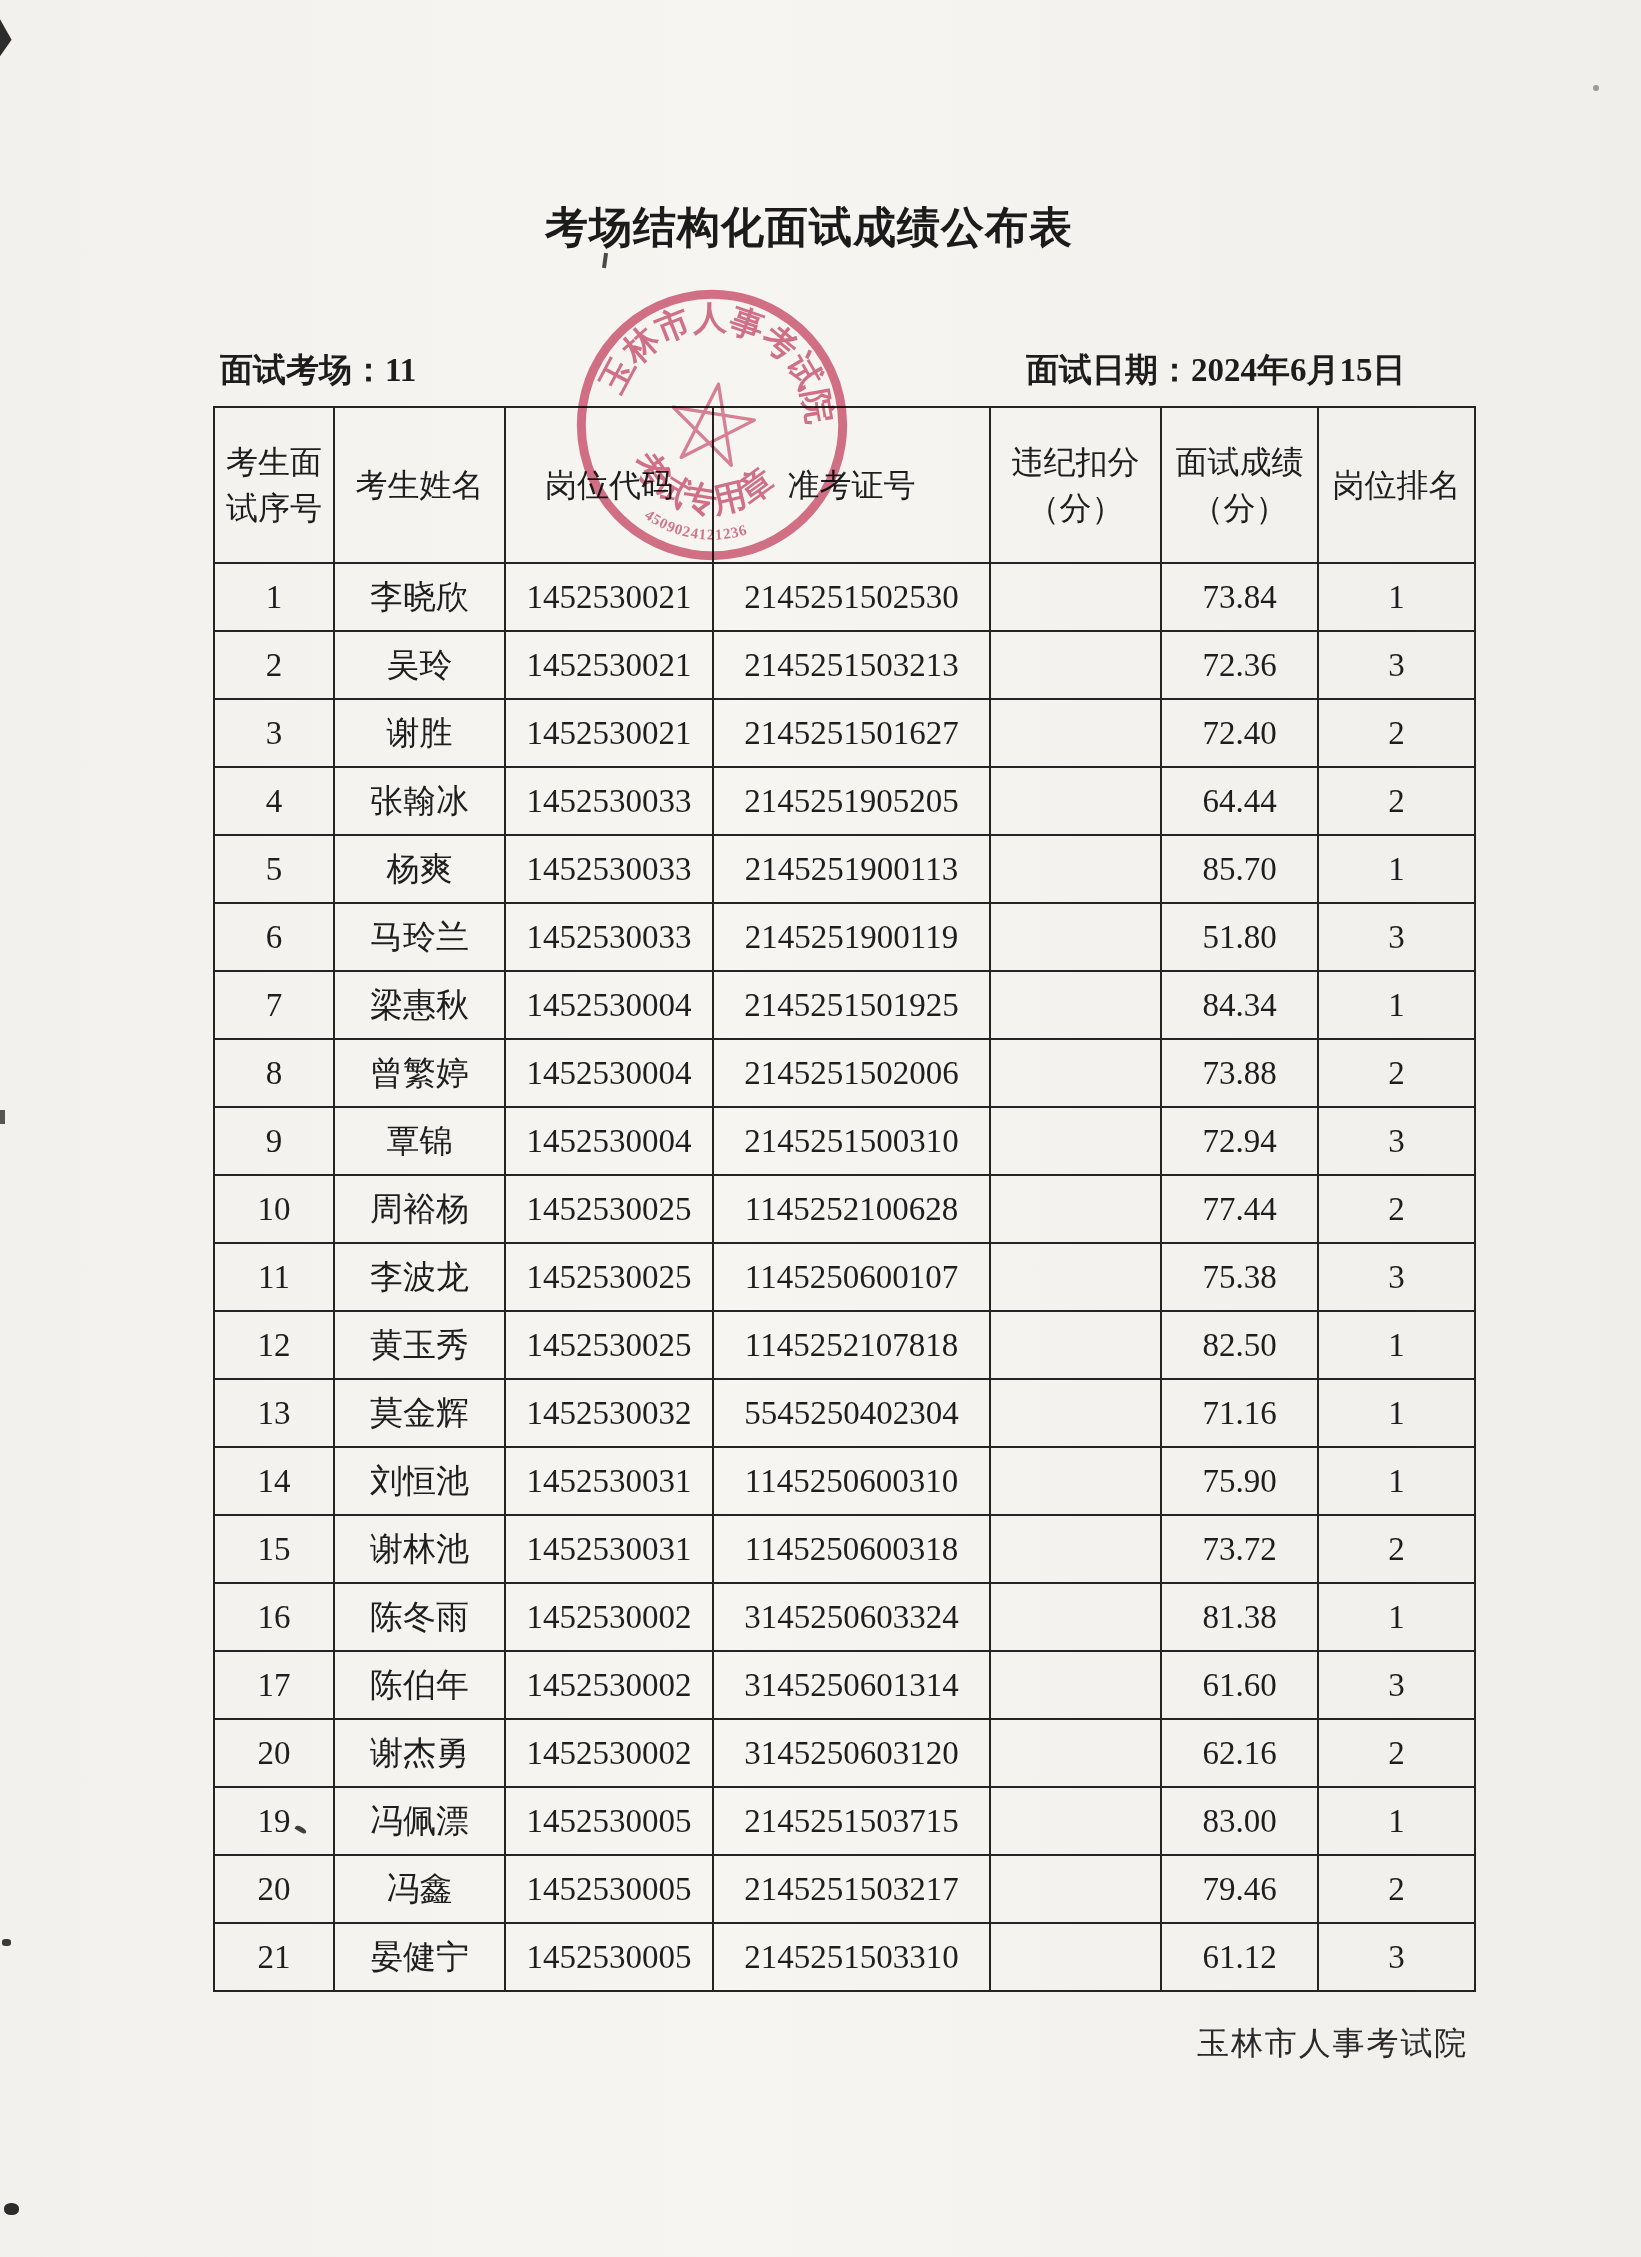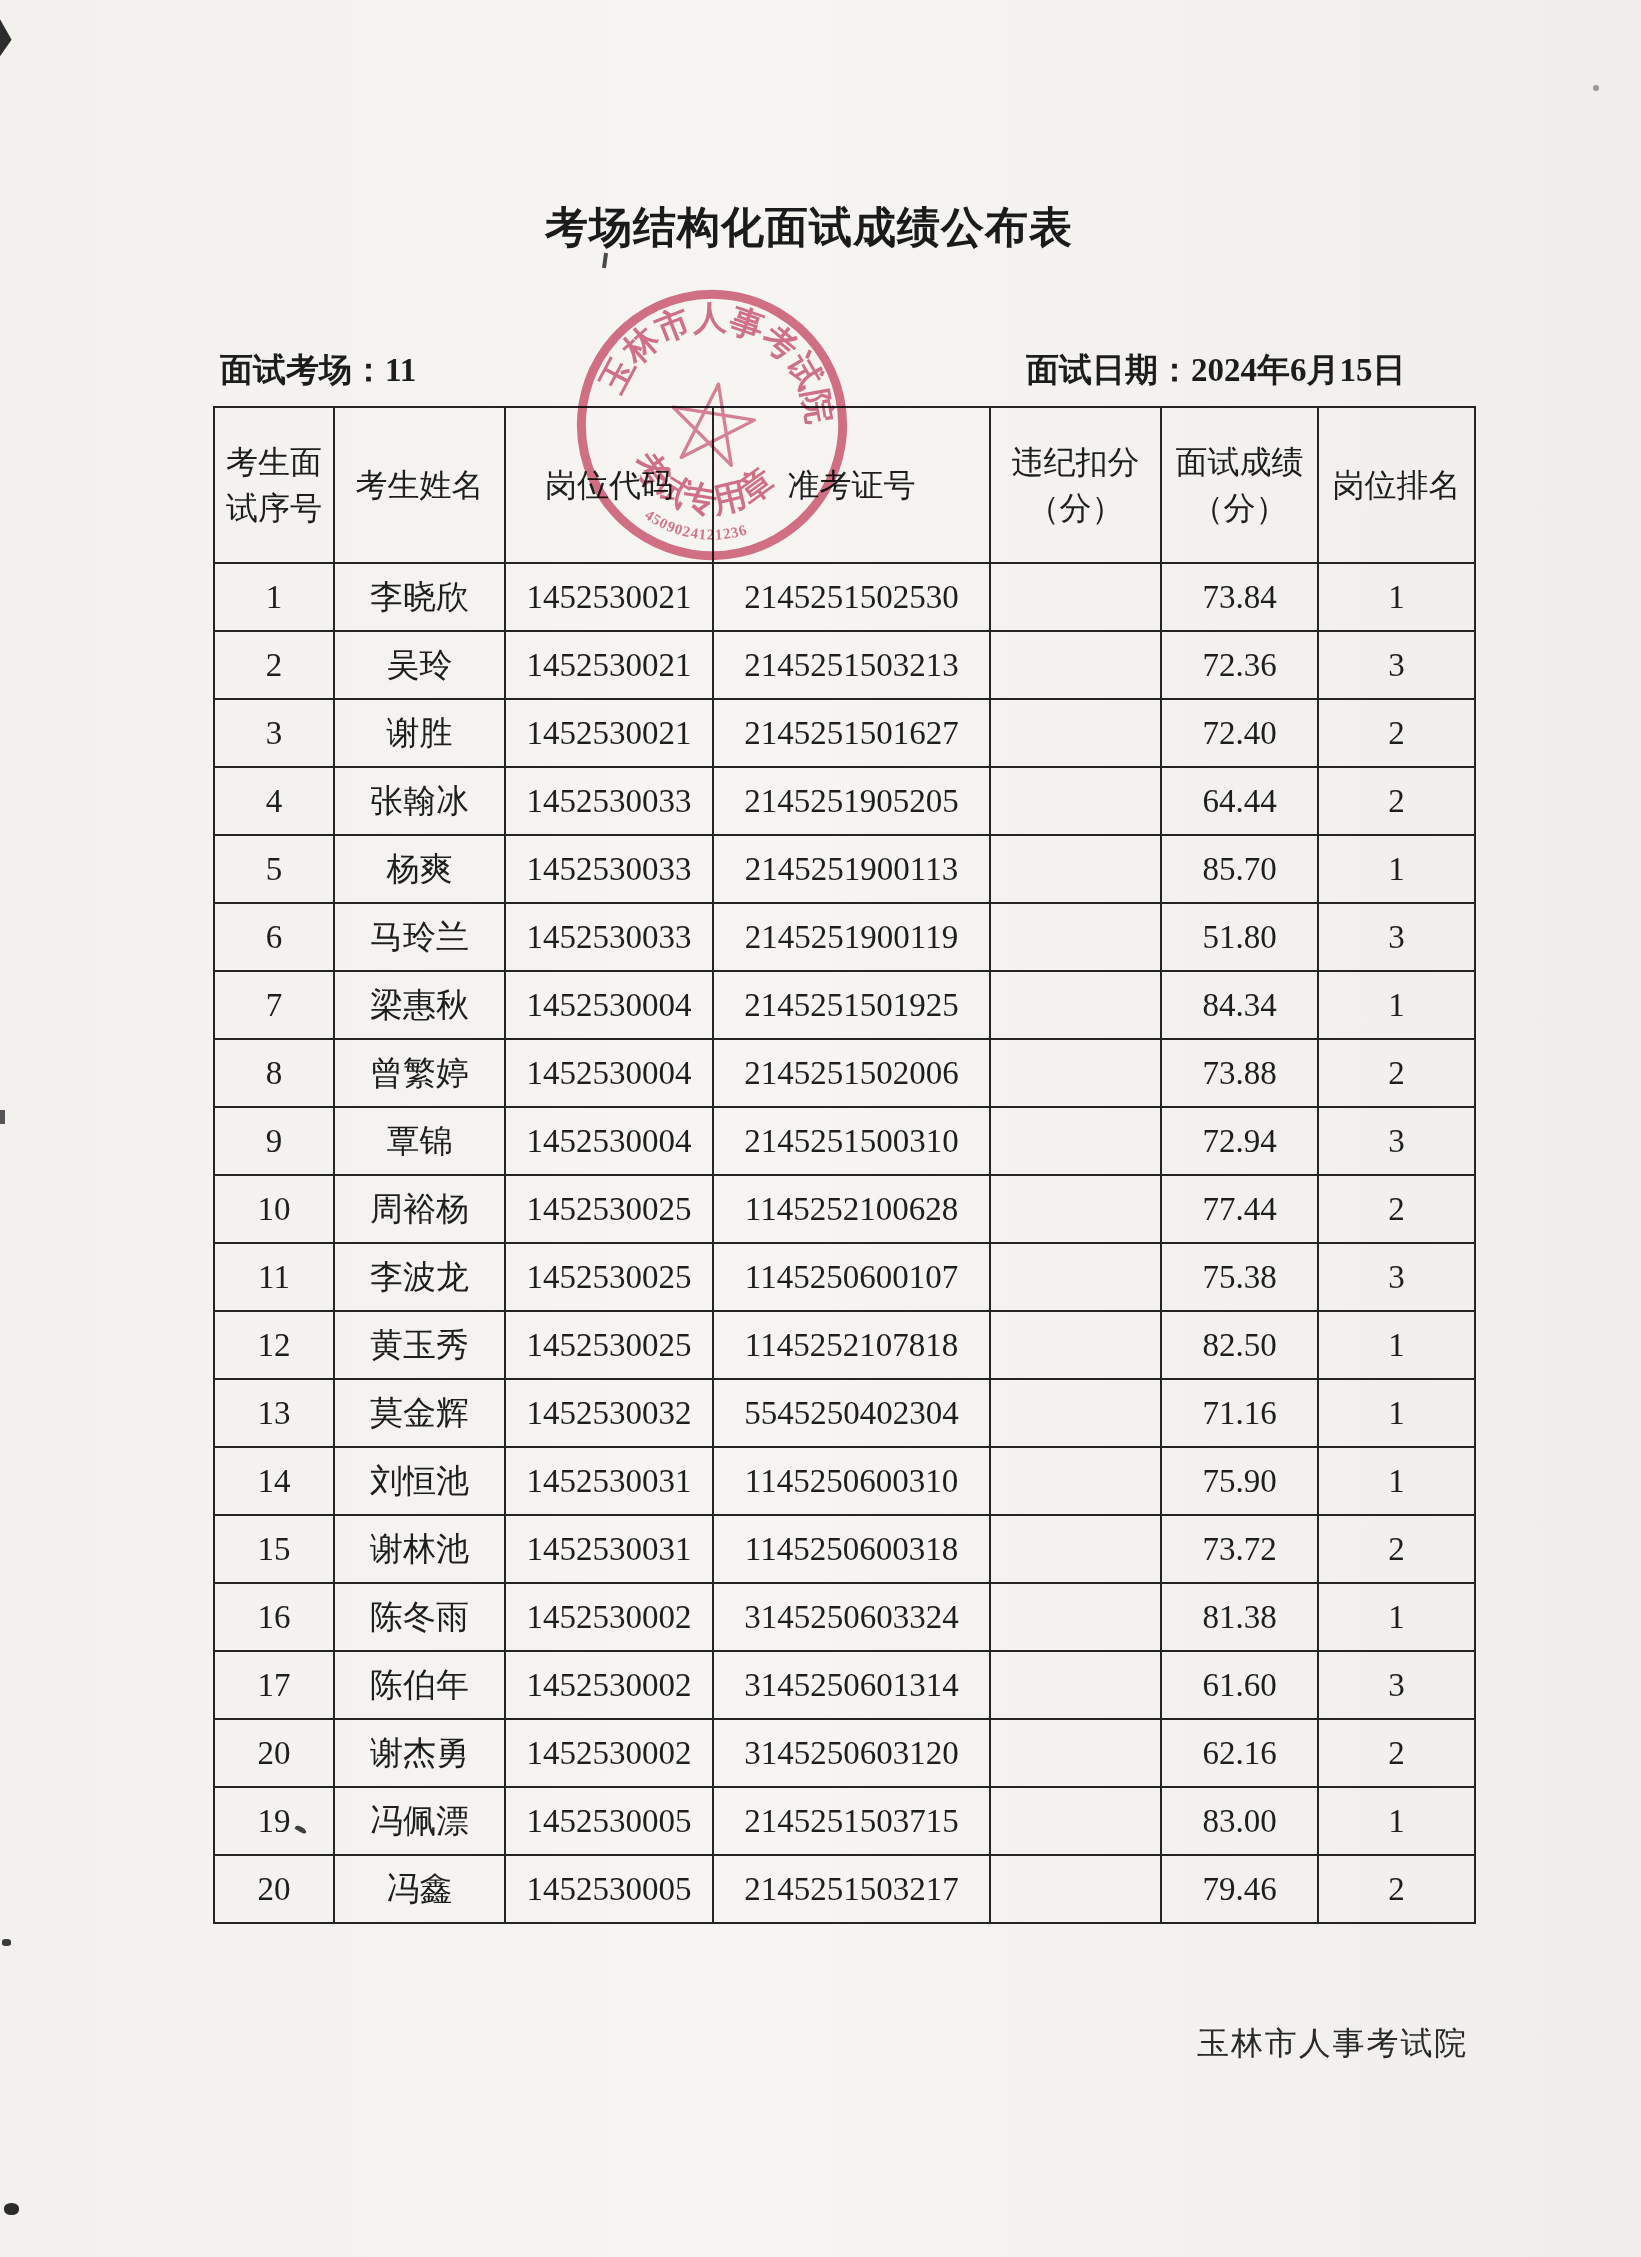--- a/index.html
+++ b/index.html
@@ -268,20 +268,29 @@
         </tr>
         <tr>
           <td>20</td>
           <td>冯鑫</td>
           <td>1452530005</td>
           <td>2145251503217</td>
           <td></td>
           <td>79.46</td>
           <td>2</td>
         </tr>
+        <tr>
+          <td>21</td>
+          <td>晏健宁</td>
+          <td>1452530005</td>
+          <td>2145251503310</td>
+          <td></td>
+          <td>61.12</td>
+          <td>3</td>
+        </tr>
       </tbody>
   </table>
 
   <svg class="stamp" viewBox="0 0 300 300">
     <g transform="rotate(9 150 150)">
       <circle cx="150" cy="150" r="139" fill="none" stroke-width="9.5" opacity="0.92" stroke="#cf5270"></circle>
       <path d="M150,106 L123,189.2 L193.7,137.8 L106.3,137.8 L177,189.2 Z" fill="none" stroke-width="3.5" stroke-linejoin="round" opacity="0.8" stroke="#cf5270"></path>
       <defs>
         <path id="arc-org" d="M 49.6 132.3 A 102 102 0 0 1 250.4 132.3"></path>
         <path id="arc-purpose" d="M 72 198.8 A 92 92 0 0 0 228 198.8"></path>

